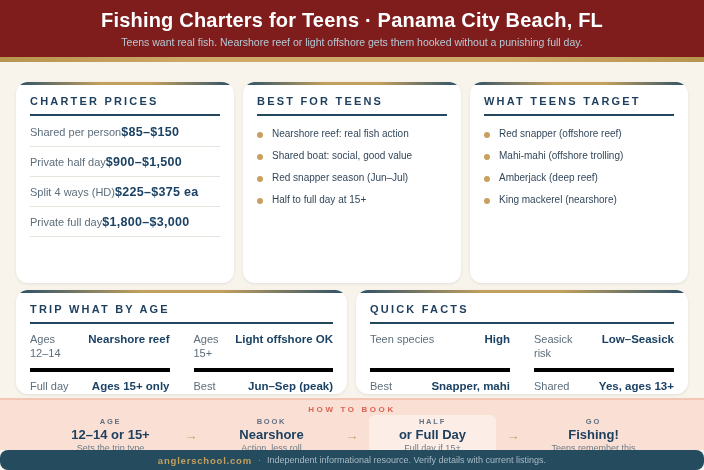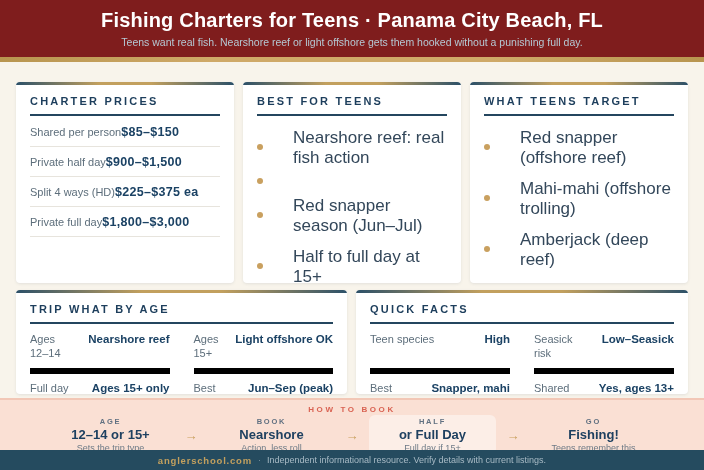--- a/index.html
+++ b/index.html
@@ -11,62 +11,62 @@
   .header { background:#7f1d1d; height:57px; text-align:center; padding-top:9px; }
   .header h1 { color:#ffffff; font-size:20px; font-weight:700; letter-spacing:0.2px; }
   .header p { color:#b5c9d4; font-size:10.5px; margin-top:4px; }
   .gold-bar { height:5px; background:linear-gradient(90deg,#b8954f,#cfa968 30%,#cfa968 70%,#b8954f); }
 
   
   .main { padding:20px 16px 0 16px; }
   .row { display:grid; gap:9px; }
   .row1 { grid-template-columns:repeat(3,1fr); height:201px; }
   .row2 { grid-template-columns:1fr 1.003fr; height:104px; margin-top:7px; }
-  .card { background:#ffffff; border-radius:4px; padding:13px 14px 0 14px; position:relative; overflow:hidden;
+  .card { background:#ffffff; border-radius:12px; padding:13px 14px 0 14px; position:relative; overflow:hidden;
           box-shadow:0 1px 3px rgba(40,60,80,0.10); }
   .card::before { content:""; position:absolute; top:0; left:0; right:0; height:3px;
           background:linear-gradient(90deg,#2c5068 0%,#c2a05e 38%,#c2a05e 62%,#2c5068 100%); }
   .card-h { font-size:11px; font-weight:700; letter-spacing:2.2px; color:#1d3e5c; padding-bottom:7px;
           border-bottom:2px solid #24465f; }
 
   
   .rows { margin-top:1px; }
   .prow { display:flex; align-items:baseline; padding:8px 0 7px 0;
           border-bottom:1px solid #e7e4dd; }
   .plabel { color:#5d6e7b; font-size:11px; }
   .pvalue { color:#1b4264; font-size:12.5px; font-weight:700; letter-spacing:0.3px; }
 
   
   .blist { list-style:none; margin-top:12px; }
-  .blist li { display:flex; align-items:center; margin-bottom:11px; color:#33475a; font-size:17px;gap:21px; }
+  .blist li { display:flex; align-items:flex-end; margin-bottom:11px; color:#33475a; font-size:10px; }
   .bdot { width:6px; height:6px; border-radius:50%; background:#c9a05f; flex:0 0 6px; margin-right:9px;
           position:relative; top:-1px; }
 
   
   .facts { display:grid; grid-template-columns:1fr 1fr; column-gap:24px; margin-top:1px; }
   .fpair { display:flex; justify-content:space-between; align-items:baseline; gap:16px; padding:8px 0 7px 0;
-          border-bottom:6px solid #000000; min-height:27px; }
+          border-bottom:4px solid #000000; min-height:27px; }
   .flabel { color:#5d6e7b; font-size:11px; line-height:1.25; }
   .fvalue { color:#1b4264; font-size:11.5px; font-weight:700; text-align:right; white-space:nowrap; }
 
   
   .howto { position:absolute; left:0; right:0; bottom:20px; height:52px; background:#fae0d4;
           border-top:2px solid #f2c7b6; }
   .howto-h { text-align:center; color:#d96252; font-size:8px; font-weight:700; letter-spacing:2.6px; margin-top:5px; }
   .steps { display:flex; align-items:center; justify-content:center; margin-top:1px; padding:0 47px; }
   .step { flex:1 1 0; text-align:center; padding:2px 4px; }
   .step.hl { background:rgba(255,255,255,0.45); border-radius:6px; }
   .kicker { color:#607081; font-size:7.5px; font-weight:700; letter-spacing:1.8px; }
   .stitle { color:#1e4060; font-size:13px; font-weight:700; margin-top:1px; }
   .ssub { color:#6d7a86; font-size:9px; margin-top:1px; }
   .arrow { flex:0 0 34px; text-align:center; color:#c9a05f; font-size:13px; font-weight:700; }
 
   
   .footer { position:absolute; left:0; right:0; bottom:0; height:20px; background:#254b5f;
-          display:flex; align-items:center; justify-content:center; gap:6px; }
+          display:flex; align-items:center; justify-content:center; gap:6px;border-radius:8px; }
   .brand { color:#c3a05e; font-size:9.5px; font-weight:700; letter-spacing:0.8px; cursor:pointer; }
   .fdot { color:#7e95a2; font-size:9px; }
   .ftext { color:#a8bac5; font-size:9px; }
 </style>
 </head>
 <body>
 
 <div class="page">
 
   <div class="header">
@@ -102,20 +102,21 @@
 
       <section class="card">
         <h2 class="card-h">BEST FOR TEENS</h2>
         <ul class="blist">
           <li>
               <span class="bdot"></span>
               <span>Nearshore reef: real fish action</span>
             </li>
           <li>
               <span class="bdot"></span>
+              <span>Shared boat: social, good value</span>
             </li>
           <li>
               <span class="bdot"></span>
               <span>Red snapper season (Jun–Jul)</span>
             </li>
           <li>
               <span class="bdot"></span>
               <span>Half to full day at 15+</span>
             </li>
         </ul>

